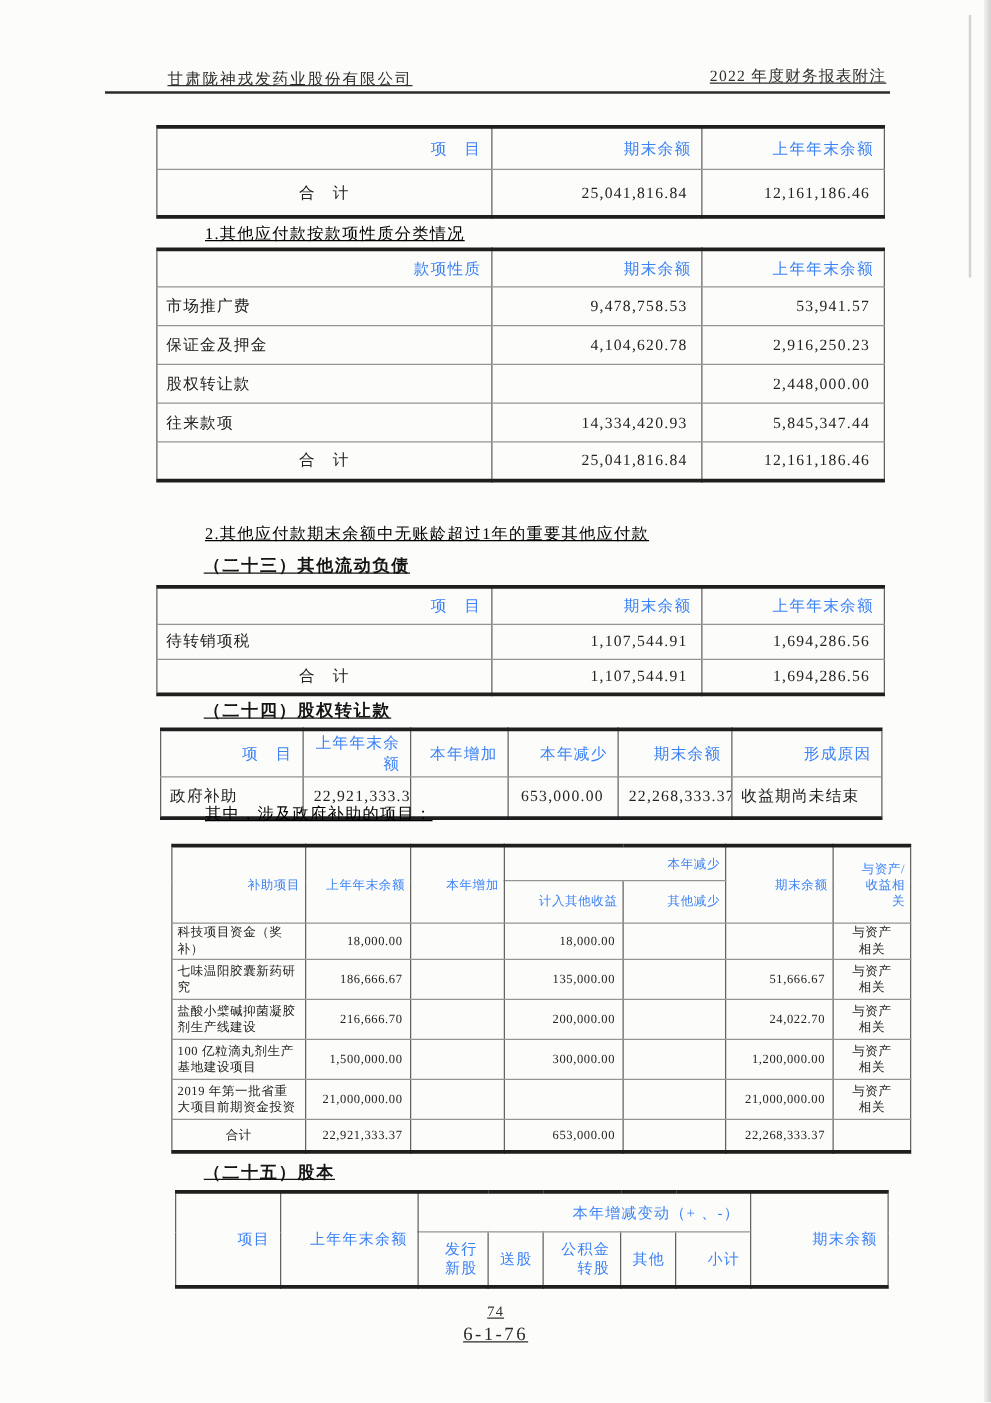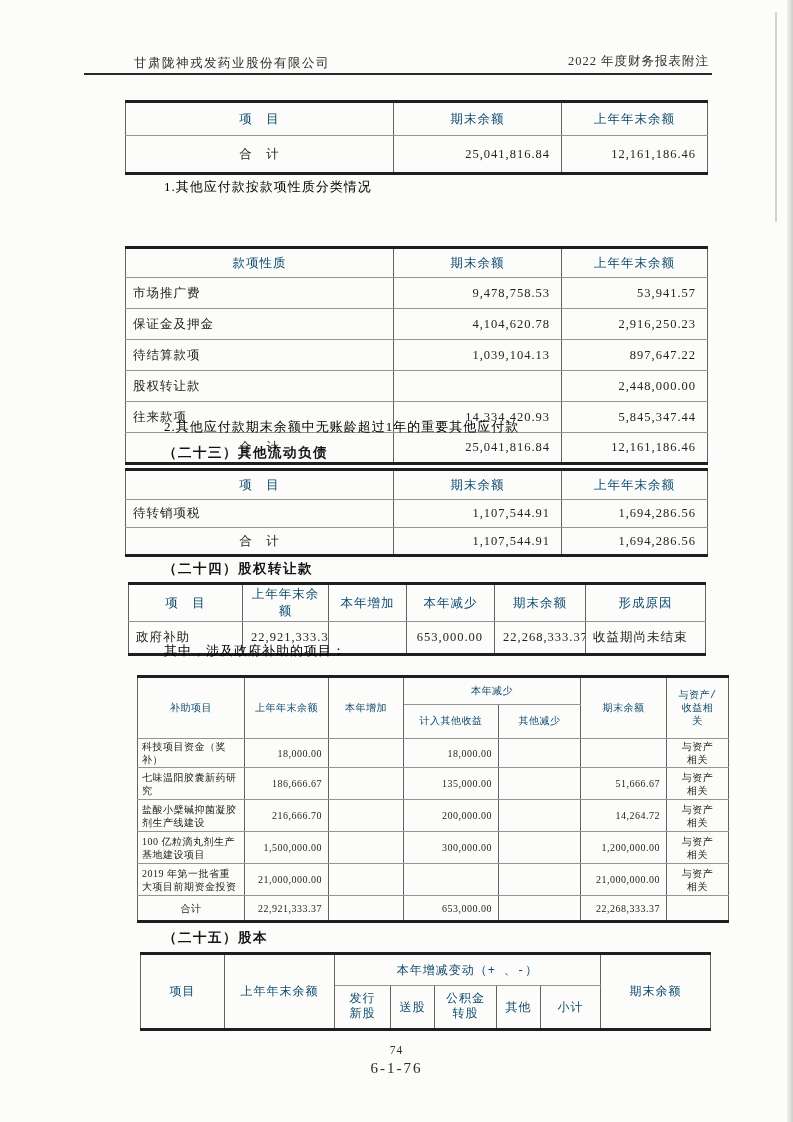--- a/index.html
+++ b/index.html
@@ -1,37 +1,37 @@
 <!DOCTYPE html>
 <html><head>
 <meta charset="utf-8">
 <style>
   html,body{margin:0;padding:0;background:#ffffff;}
   .page{
     position:relative;width:793px;height:1122px;margin:0 auto;
     background:#fcfcfa;color:#262626;overflow:hidden;
     font-family:"Liberation Serif","DejaVu Serif",serif;
   }
-  .abs{position:absolute;}
+  .abs{position:absolute;text-decoration:underline;}
   .hdr-text{font-size:12.5px;letter-spacing:1.5px;color:#2e2e2e;white-space:nowrap;}
   .rule{background:#2b2b2b;height:2px;}
   .note{font-size:13px;letter-spacing:1px;color:#000000;white-space:nowrap;}
   .sec-title{font-size:13.5px;font-weight:bold;letter-spacing:1.5px;color:#141414;white-space:nowrap;}
 
   table.tbl{
     position:absolute;border-collapse:collapse;table-layout:fixed;
     border:1px solid #5f5f5f;border-top:3px solid #1f1f1f;border-bottom:3px solid #1f1f1f;
     font-size:12.5px;color:#232323;
   }
   table.tbl th,table.tbl td{
     border-left:1px solid #636363;border-right:1px solid #636363;
     border-top:1px solid #949494;border-bottom:1px solid #949494;
     padding:1px 8px;font-weight:normal;letter-spacing:1px;overflow:hidden;
   }
-  table.tbl th{text-align:center;color:#0c4a6e;font-family:Liberation Mono, monospace;}
+  table.tbl th{text-align:right;color:#3b82f6;}
   .ctr{text-align:center;}
   .lab{text-align:left;padding-left:7px !important;}
   .num{text-align:right;padding-right:11px !important;letter-spacing:0.5px;}
   .pre{white-space:pre-line;line-height:1.25;}
 
   table.small{font-size:10px;}
   table.small th,table.small td{padding:1px 4px;letter-spacing:0.5px;line-height:1.3;}
   table.small .num{padding-right:6px !important;}
   table.small .lab{padding-left:4px !important;}
 
@@ -65,46 +65,41 @@
       <tr style="height:38px">
         <td class="ctr">合　计</td>
         <td class="num">25,041,816.84</td>
         <td class="num">12,161,186.46</td>
       </tr>
     </tbody>
   </table>
 
   <div class="abs note" style="left:164px;top:178px;">1.其他应付款按款项性质分类情况</div>
 
-  <table class="tbl" style="left:125px;top:198px;width:582px;margin-top:48px;">
+  <table class="tbl" style="left:125px;top:198px;width:582px;">
     <colgroup>
         <col style="width:268px">
         <col style="width:168px">
         <col style="width:146px">
       </colgroup>
     <tbody>
       <tr style="height:30px">
         <th>款项性质</th>
         <th>期末余额</th>
         <th>上年年末余额</th>
       </tr>
       <tr style="height:31px">
         <td class="lab">市场推广费</td>
         <td class="num">9,478,758.53</td>
         <td class="num">53,941.57</td>
       </tr>
       <tr style="height:31px">
         <td class="lab">保证金及押金</td>
         <td class="num">4,104,620.78</td>
         <td class="num">2,916,250.23</td>
-      </tr>
-      <tr style="height:31px">
-        <td class="lab">待结算款项</td>
-        <td class="num">1,039,104.13</td>
-        <td class="num">897,647.22</td>
       </tr>
       <tr style="height:31px">
         <td class="lab">股权转让款</td>
         <td class="num"></td>
         <td class="num">2,448,000.00</td>
       </tr>
       <tr style="height:31px">
         <td class="lab">往来款项</td>
         <td class="num">14,334,420.93</td>
         <td class="num">5,845,347.44</td>
@@ -223,21 +218,21 @@
         <td class="num">51,666.67</td>
         <td class="ctr pre">与资产
 相关</td>
       </tr>
       <tr style="height:32px">
         <td class="lab">盐酸小檗碱抑菌凝胶剂生产线建设</td>
         <td class="num">216,666.70</td>
         <td class="num"></td>
         <td class="num">200,000.00</td>
         <td class="num"></td>
-        <td class="num">14,264.72</td>
+        <td class="num">24,022.70</td>
         <td class="ctr pre">与资产
 相关</td>
       </tr>
       <tr style="height:32px">
         <td class="lab">100 亿粒滴丸剂生产基地建设项目</td>
         <td class="num">1,500,000.00</td>
         <td class="num"></td>
         <td class="num">300,000.00</td>
         <td class="num"></td>
         <td class="num">1,200,000.00</td>

